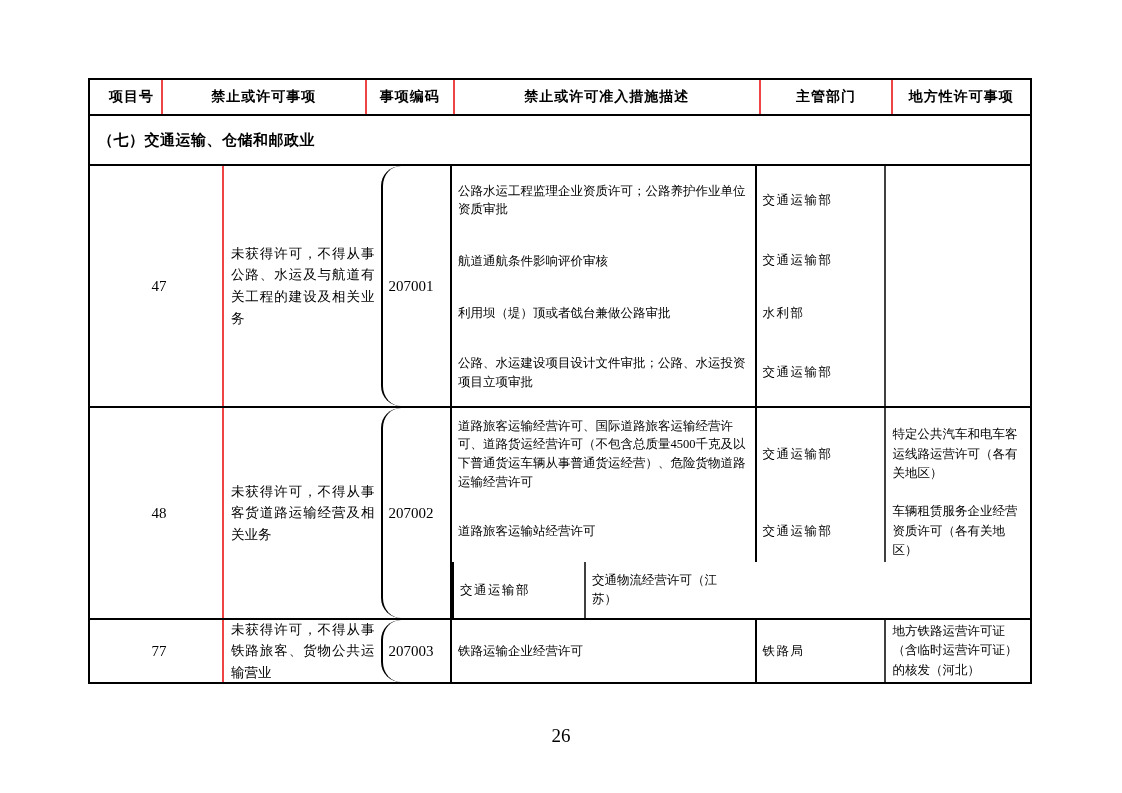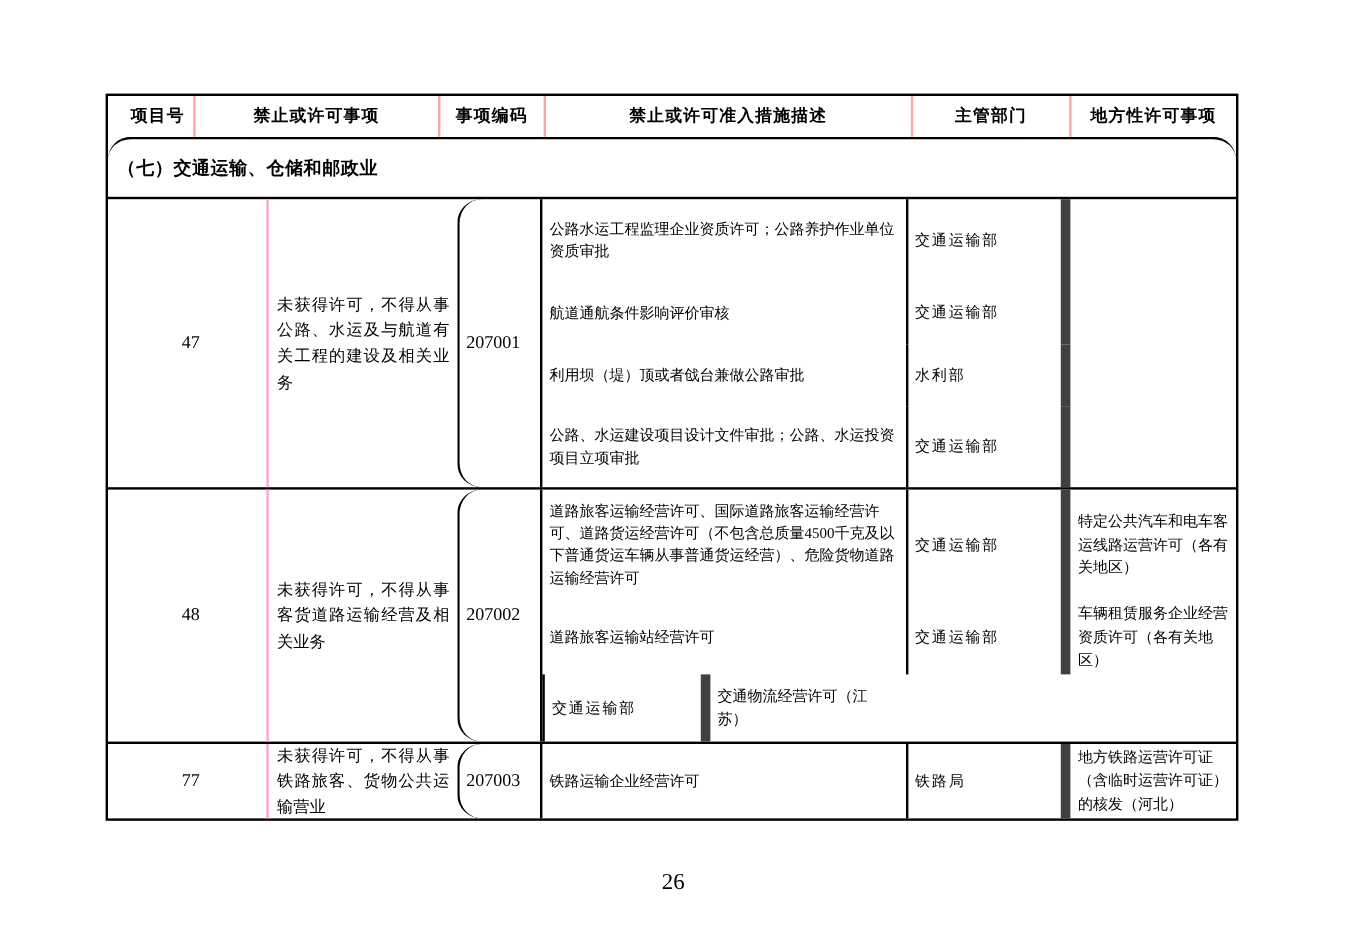--- a/index.html
+++ b/index.html
@@ -15,56 +15,55 @@
     position: absolute;
     left: 88px; top: 78px;
     width: 944px;
     border: 2px solid #000;
     background: #fff;
   }
   .hdr-row { display: flex; height: 34px; }
   .hdr-cell {
     display: flex; align-items: center; justify-content: center;
     font-weight: bold; font-size: 14px;
-    border-left: 2px solid #fca5a5;
+    border-left: 2px solid #ef4444;
     letter-spacing: 1px;
     text-align: center;
   }
   .hdr-cell:first-child { border-left: none; }
   .w-num { width: 71px; padding-left: 12px; }
   .w-matter { width: 205px; }
   .w-code { width: 88px; }
   .w-measure { width: 308px; }
   .w-dept { width: 132px; }
   .w-local { width: 140px; }
 
   .section-row {
     border-top: 2px solid #000;
     height: 50px;
     display: flex; align-items: center;
     padding-left: 8px;
     font-weight: bold; font-size: 15px;
     letter-spacing: 0.5px;
-    border-radius: 19px;
   }
 
   .data-row { display: flex; border-top: 2px solid #000; }
   .row-47 { height: 242px; }
   .row-48 { height: 212px; }
   .row-49 { height: 64px; }
 
   .c-num {
     width: 71px;
     display: flex; align-items: center; justify-content: center;
     font-size: 15px;
     margin-left: 42px;
   }
   .c-matter {
     width: 205px;
-    border-left: 2px solid #f9a8d4;
+    border-left: 2px solid #ef4444;
     display: flex; align-items: center;
     padding: 4px 7px;
     font-size: 13.5px; line-height: 1.6;
     text-align: justify;
     margin-left: 36px;
   }
   .c-code {
     width: 88px;
     border-left: 2px solid #000;
     display: flex; align-items: center;
@@ -87,21 +86,21 @@
   .sub-dept {
     width: 132px;
     border-left: 2px solid #000;
     display: flex; align-items: center;
     padding: 4px 6px;
     font-size: 12.5px;
     letter-spacing: 1.5px;
   }
   .sub-local {
     width: 148px;
-    border-left: 8px solid #404040;
+    border-left: 2px solid #404040;
     display: flex; align-items: center;
     padding: 4px 6px;
     font-size: 12.5px; line-height: 1.55;
   }
   .page-number {
     position: absolute;
     left: 0; right: 0;
     top: 725px;
     text-align: center;
     font-size: 19px;

